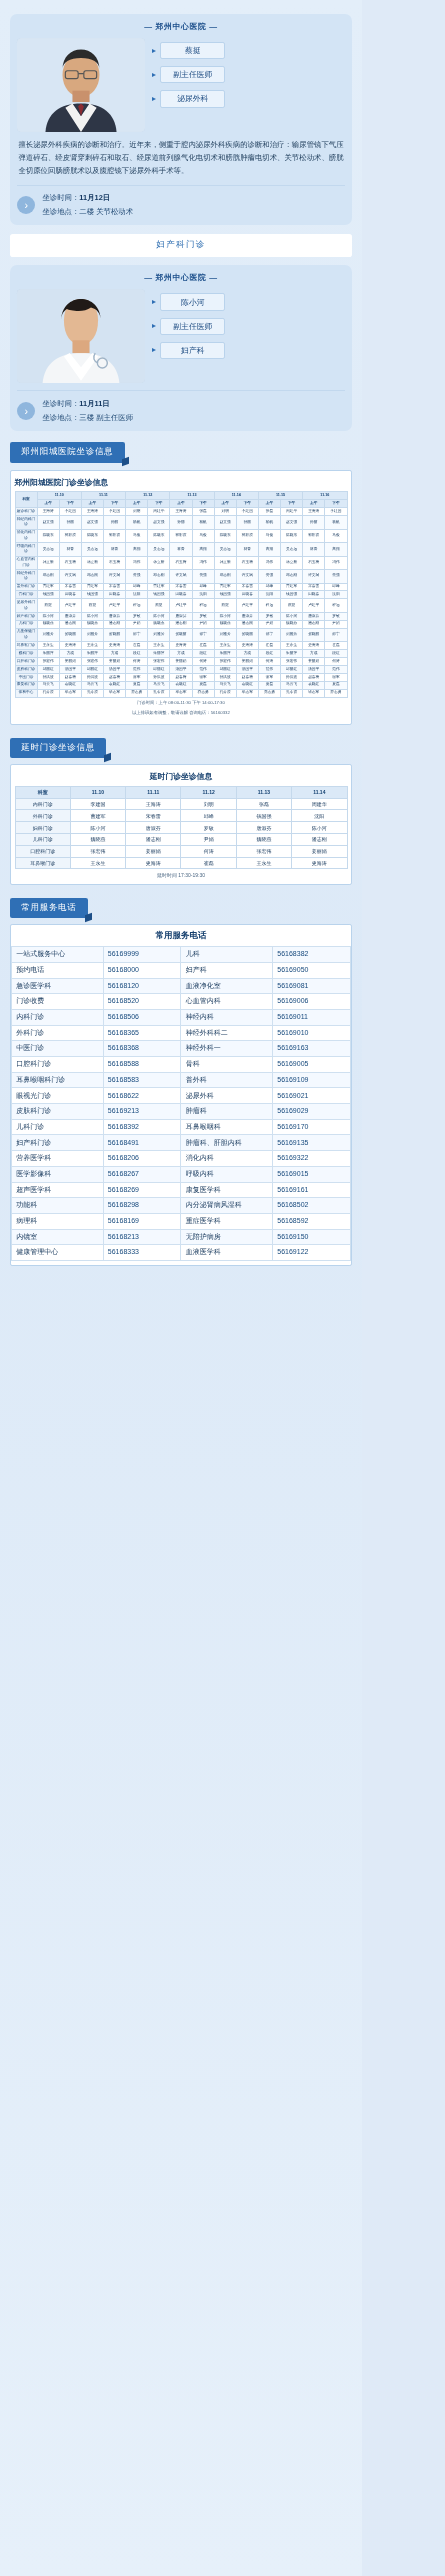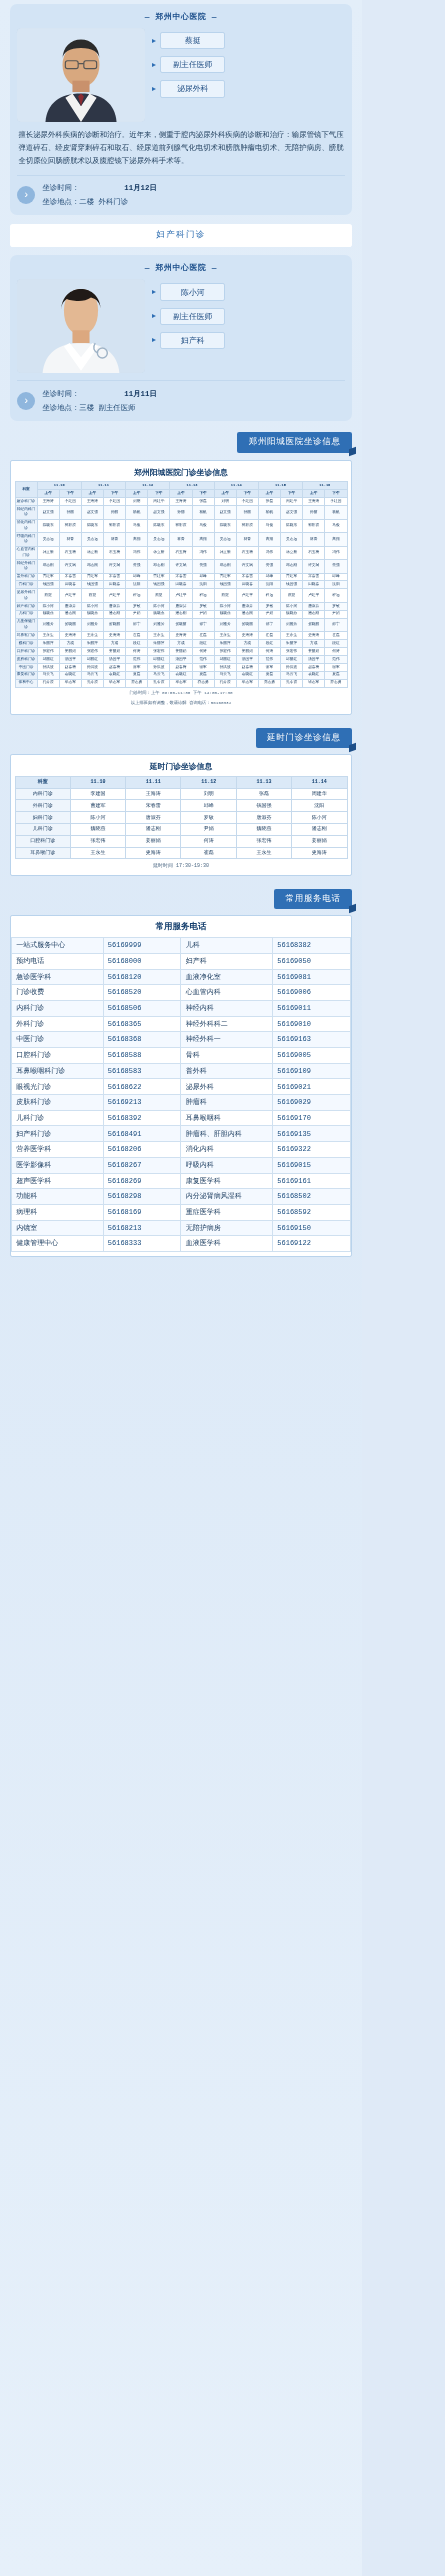--- a/index.html
+++ b/index.html
@@ -6,22 +6,21 @@
   html, body {
     margin: 0; padding: 0;
     background: #dfeaf7;
     font-family: "Liberation Sans", sans-serif;
   }
   .page {
     width: 362px;
     min-height: 2576px;
     background: linear-gradient(180deg,#e3eef9 0%,#dce9f7 40%,#e6f0fa 100%);
     position: relative;
-    padding: 4px 10px 17px 10px;
-    font-family: Liberation Mono, monospace;
+    padding: 14px 10px 17px 10px;
   }
 
   
   .doc-card {
     background: #d3e4f5;
     border-radius: 7px;
     padding: 7px 7px 5.7px 7px;
     margin-bottom: 7px;
     position: relative;
   }
@@ -94,34 +93,34 @@
   .chev {
     width: 18.4px; height: 18.4px;
     border-radius: 50%;
     background: #8fb6dd;
     color: #fff;
     font-size: 10.6px;
     display: flex; align-items: center; justify-content: center;
     flex: none;
   }
   .foot-lines { font-size: 7.4px; color: #1f4873; line-height: 1.9; }
-  .foot-lines b { color: #12365f; margin-left: 45px; }
+  .foot-lines b { color: #12365f; }
 
   
   .sec-bar {
     background: #ffffff;
     border-radius: 2.8px;
     text-align: center;
     color: #2b6cb0;
     font-size: 8.5px;
     padding: 5.7px 0;
     margin: 8.5px 0;
     letter-spacing: 1.4px;
   }
-  .ribbon-wrap { text-align: right; margin: 11.3px 0 7px; }
+  .ribbon-wrap { text-align: left; margin: 11.3px 0 7px; }
   .ribbon {
     display: inline-block;
     background: #2f6fb5;
     color: #fff;
     font-size: 8.5px;
     padding: 4.3px 11.3px;
     border-radius: 2.1px;
     letter-spacing: 0.7px;
     position: relative;
   }
@@ -135,21 +134,20 @@
   }
 
   
   .sched {
     background: #fff;
     border: 0.7px solid #b9d3ec;
     padding: 4.3px 3.5px 7px 3.5px;
     border-radius: 2.1px;
   }
   .sched-title {
-    text-align: center;
     font-size: 7.8px;
     color: #153f6d;
     font-weight: bold;
     padding: 2.1px 0 3.5px;
   }
   table.grid {
     width: 100%;
     border-collapse: collapse;
     table-layout: fixed;
   }
@@ -230,26 +228,26 @@
         <div class="meta-row">
           <span class="meta-arrow"></span>
           <span class="meta-pill">副主任医师</span>
         </div>
         <div class="meta-row">
           <span class="meta-arrow"></span>
           <span class="meta-pill">泌尿外科</span>
         </div>
       </div>
     </div>
-    <div class="doc-desc">擅长泌尿外科疾病的诊断和治疗。近年来，侧重于腔内泌尿外科疾病的诊断和治疗：输尿管镜下气压弹道碎石、经皮肾穿刺碎石和取石、经尿道前列腺气化电切术和膀胱肿瘤电切术、无陪护病房、膀胱全切原位回肠膀胱术以及腹腔镜下泌尿外科手术等。</div>
+    <div class="doc-desc">擅长泌尿外科疾病的诊断和治疗。近年来，侧重于腔内泌尿外科疾病的诊断和治疗：输尿管镜下气压弹道碎石、经皮肾穿刺碎石和取石、经尿道前列腺气化电切术和膀胱肿瘤电切术、关节松动术、膀胱全切原位回肠膀胱术以及腹腔镜下泌尿外科手术等。</div>
     <div class="doc-foot">
       <div class="chev">›</div>
       <div class="foot-lines">
         <div><span>坐诊时间：</span><b>11月12日</b></div>
-        <div><span>坐诊地点：</span><span>二楼 外科门诊</span></div>
+        <div><span>坐诊地点：</span><span>二楼 关节松动术</span></div>
       </div>
     </div>
   </div>
 
   <div class="sec-bar">妇产科门诊</div>
 
   <div class="doc-card">
     <div class="doc-hospital">— 郑州中心医院 —</div>
     <div class="doc-top">
       <div class="doc-photo">

